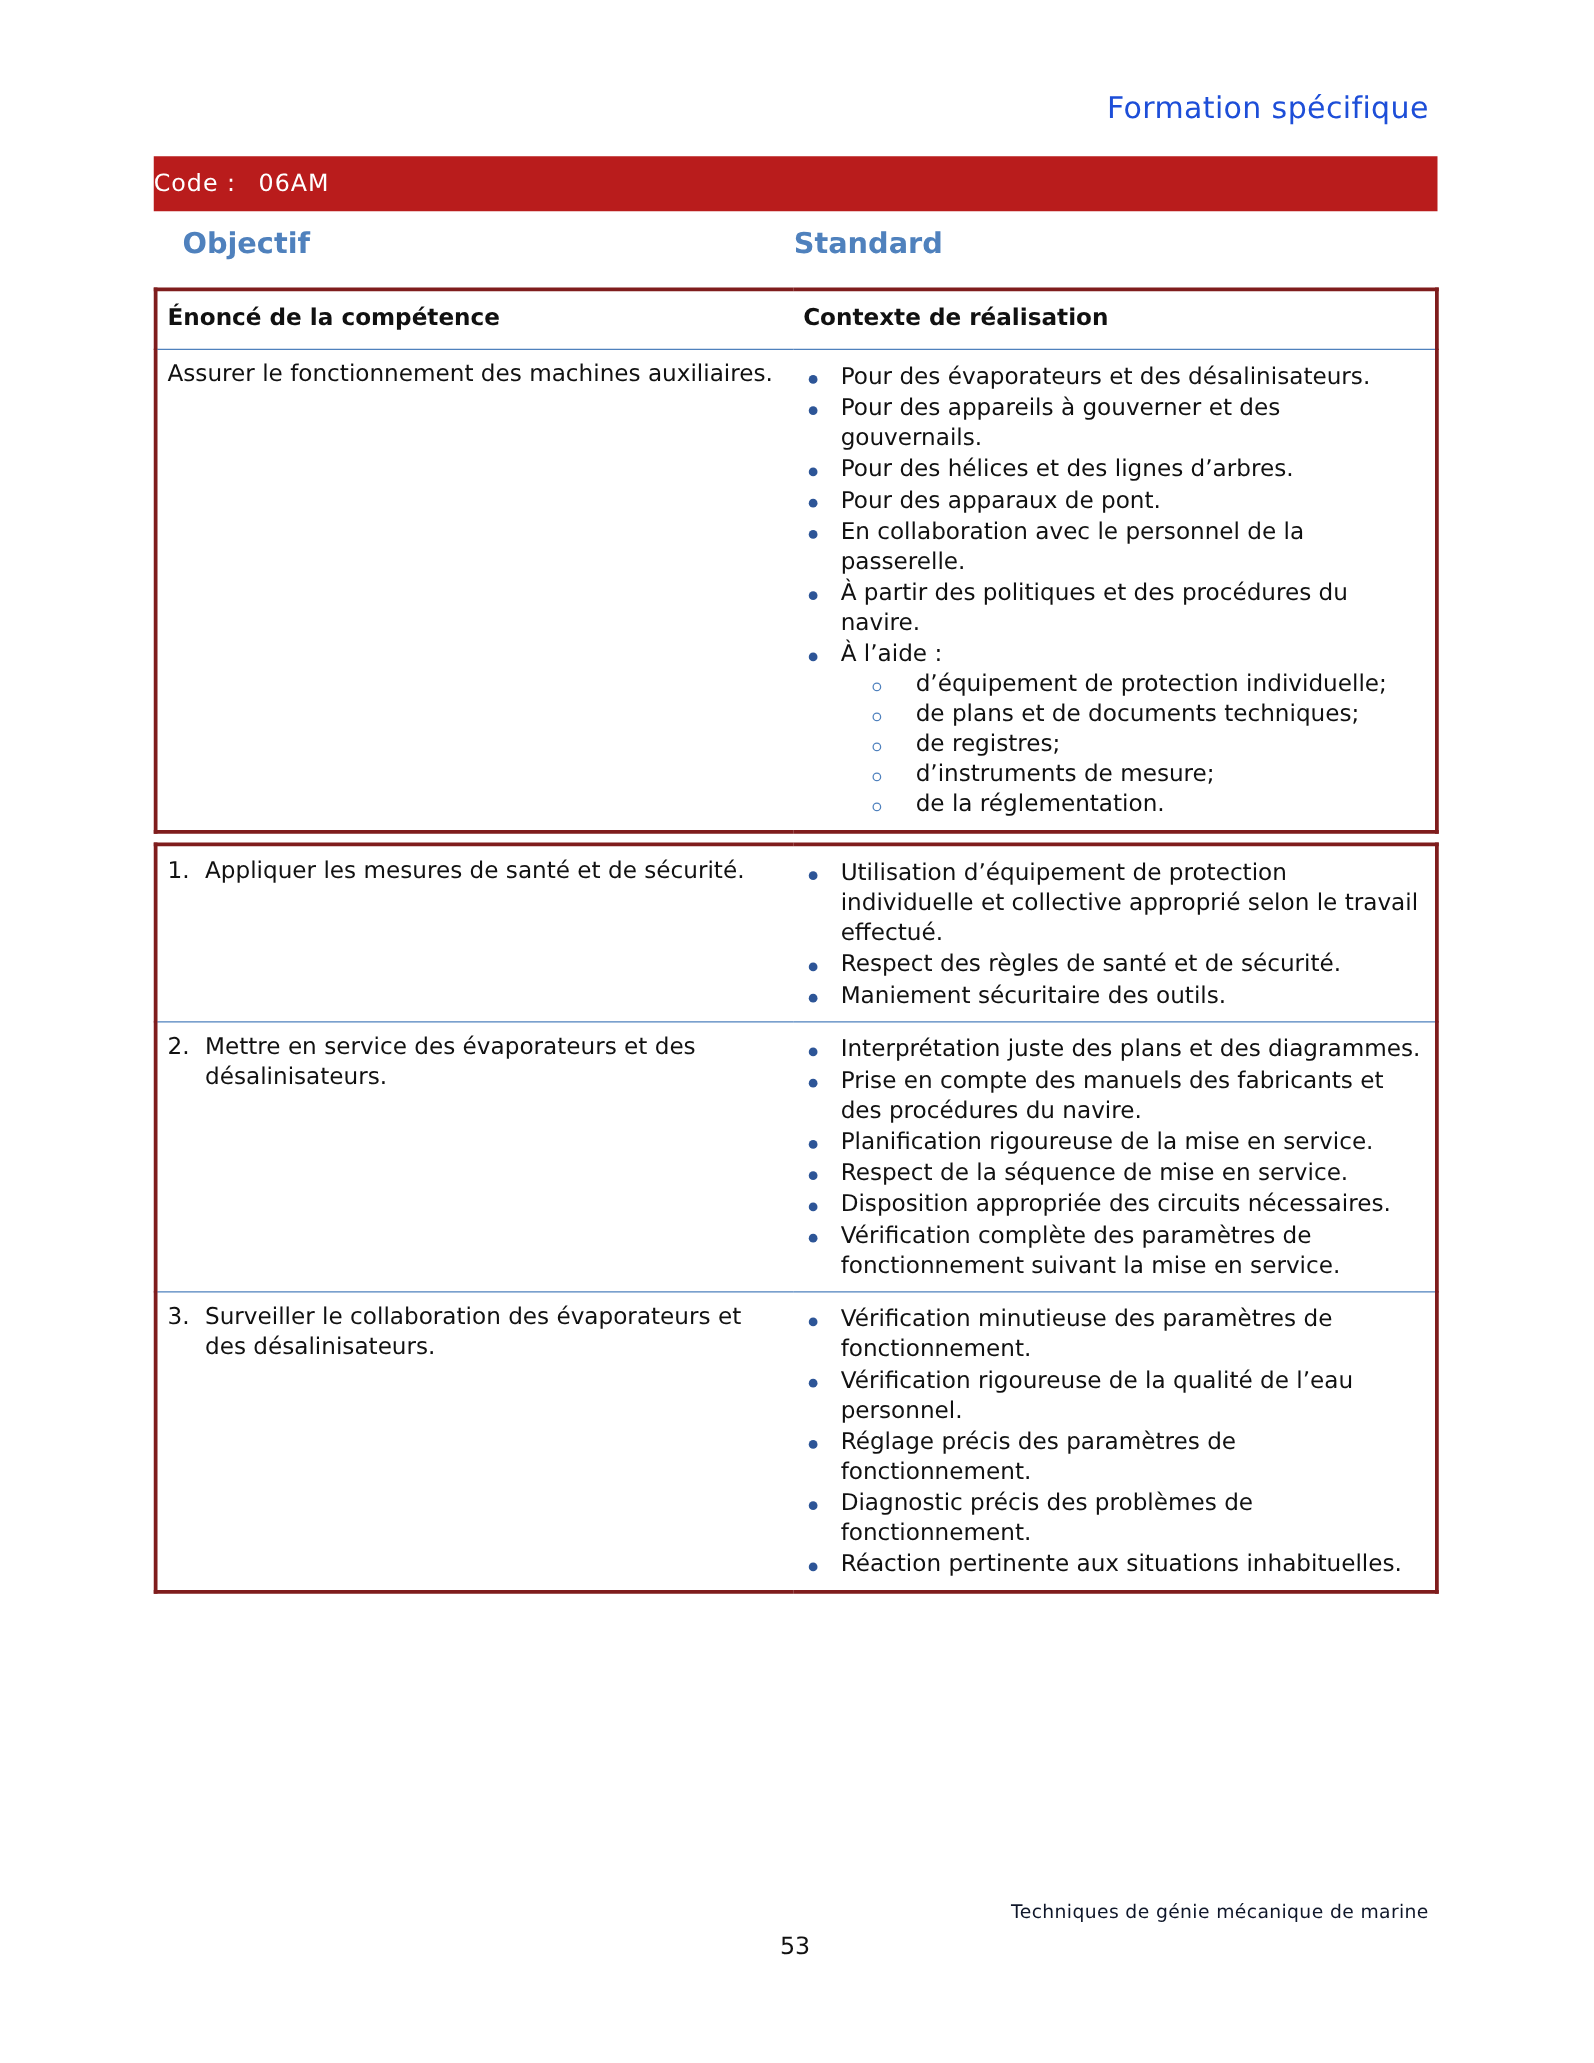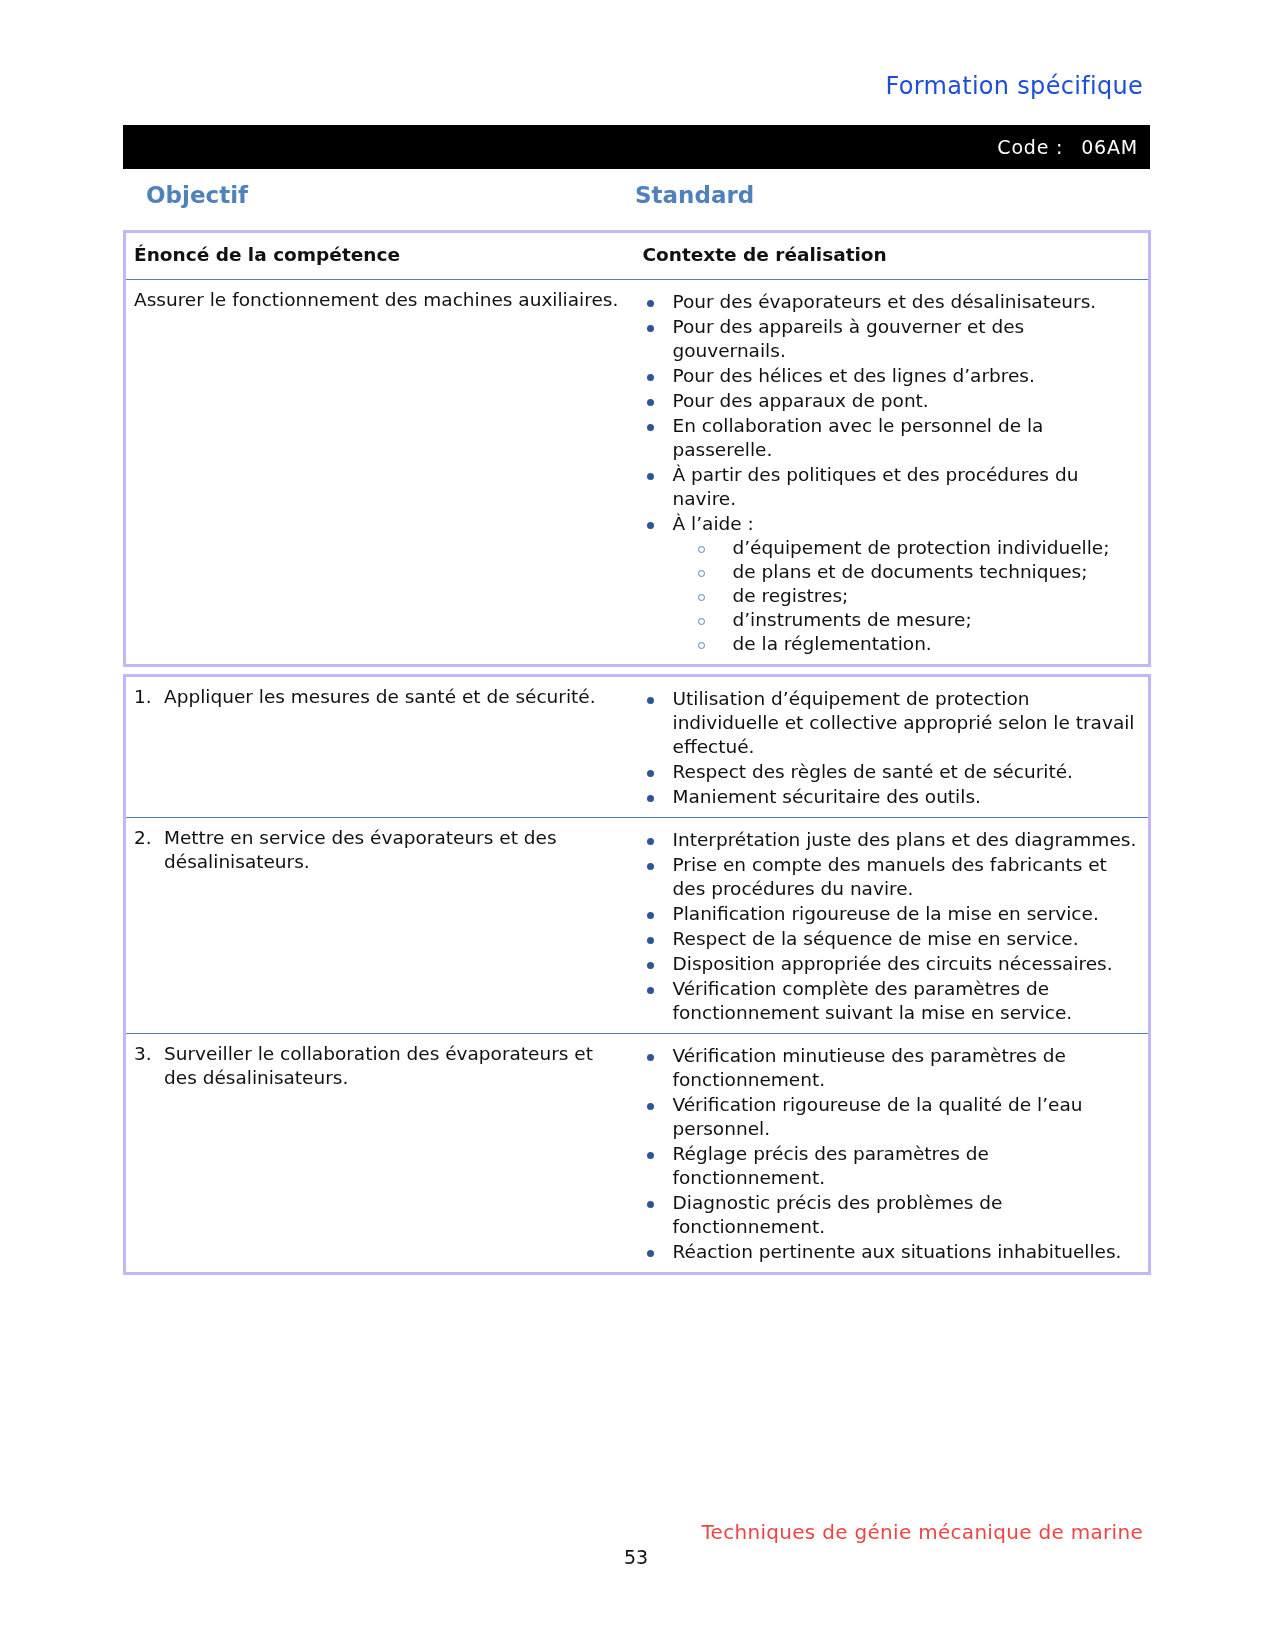--- a/index.html
+++ b/index.html
@@ -6,37 +6,37 @@
     body {
       width: 1275px; height: 1650px; position: relative; overflow: hidden;
       font-family: "DejaVu Sans", sans-serif; color: #111;
     }
     .header-title {
       position: absolute; right: 132px; top: 72px;
       font-size: 24px; color: #1d4ed8; letter-spacing: 0.3px;
     }
     .code-bar {
       position: absolute; left: 123px; top: 125px; width: 1027px; height: 44px;
-      background: #000000; color: #ffffff; font-size: 19px;
-      display: flex; align-items: center; justify-content: flex-end;
+      background: #b91c1c; color: #ffffff; font-size: 19px;
+      display: flex; align-items: center; justify-content: flex-start;
       box-sizing: border-box; padding-right: 12px; letter-spacing: 0.8px;
     }
     .code-bar .code-label { margin-right: 18px; }
     .section-heads {
       position: absolute; left: 123px; top: 182px; width: 1027px; height: 36px;
     }
     .section-head {
       position: absolute; top: 0; font-size: 23px; font-weight: bold; color: #4f81bd;
     }
     .section-head.left { left: 23px; }
     .section-head.right { left: 512px; }
 
     table.comp {
       position: absolute; left: 123px; width: 1025px;
-      border-collapse: collapse; border: 3px solid #c4b5fd; table-layout: fixed;
+      border-collapse: collapse; border: 3px solid #7f1d1d; table-layout: fixed;
       font-size: 18.5px; line-height: 24px;
     }
     table.comp td, table.comp th {
       vertical-align: top; text-align: left; padding: 8px 8px 4px 8px;
     }
     table.comp col.c1 { width: 510px; }
     table.comp col.c2 { width: 515px; }
     table.comp th {
       font-weight: bold; font-size: 18.5px; height: 28px; padding-top: 10px; padding-bottom: 8px;
       border-bottom: 1.5px solid #4f81bd;
@@ -56,21 +56,21 @@
     ul.sub > li { position: relative; padding-left: 60px; }
     ul.sub > li::before {
       content: ""; position: absolute; left: 25px; top: 10px;
       width: 7px; height: 7px; border-radius: 50%; border: 1.3px solid #4f81bd; box-sizing: border-box;
     }
     .num-item { display: flex; }
     .num-item .num { width: 30px; flex: none; }
     .num-item .txt { flex: 1; padding-right: 6px; }
 
     .footer-title {
-      position: absolute; right: 132px; top: 1520px; font-size: 20px; color: #ef4444; letter-spacing: 0.3px;
+      position: absolute; right: 132px; top: 1520px; font-size: 15px; color: #0f172a; letter-spacing: 0.3px;
     }
     .page-number {
       position: absolute; left: 624px; top: 1546px; font-size: 19px; color: #111; text-align: center;
     }
   </style>
 </head>
 <body>
 
 <div class="header-title">Formation spécifique</div>
 

